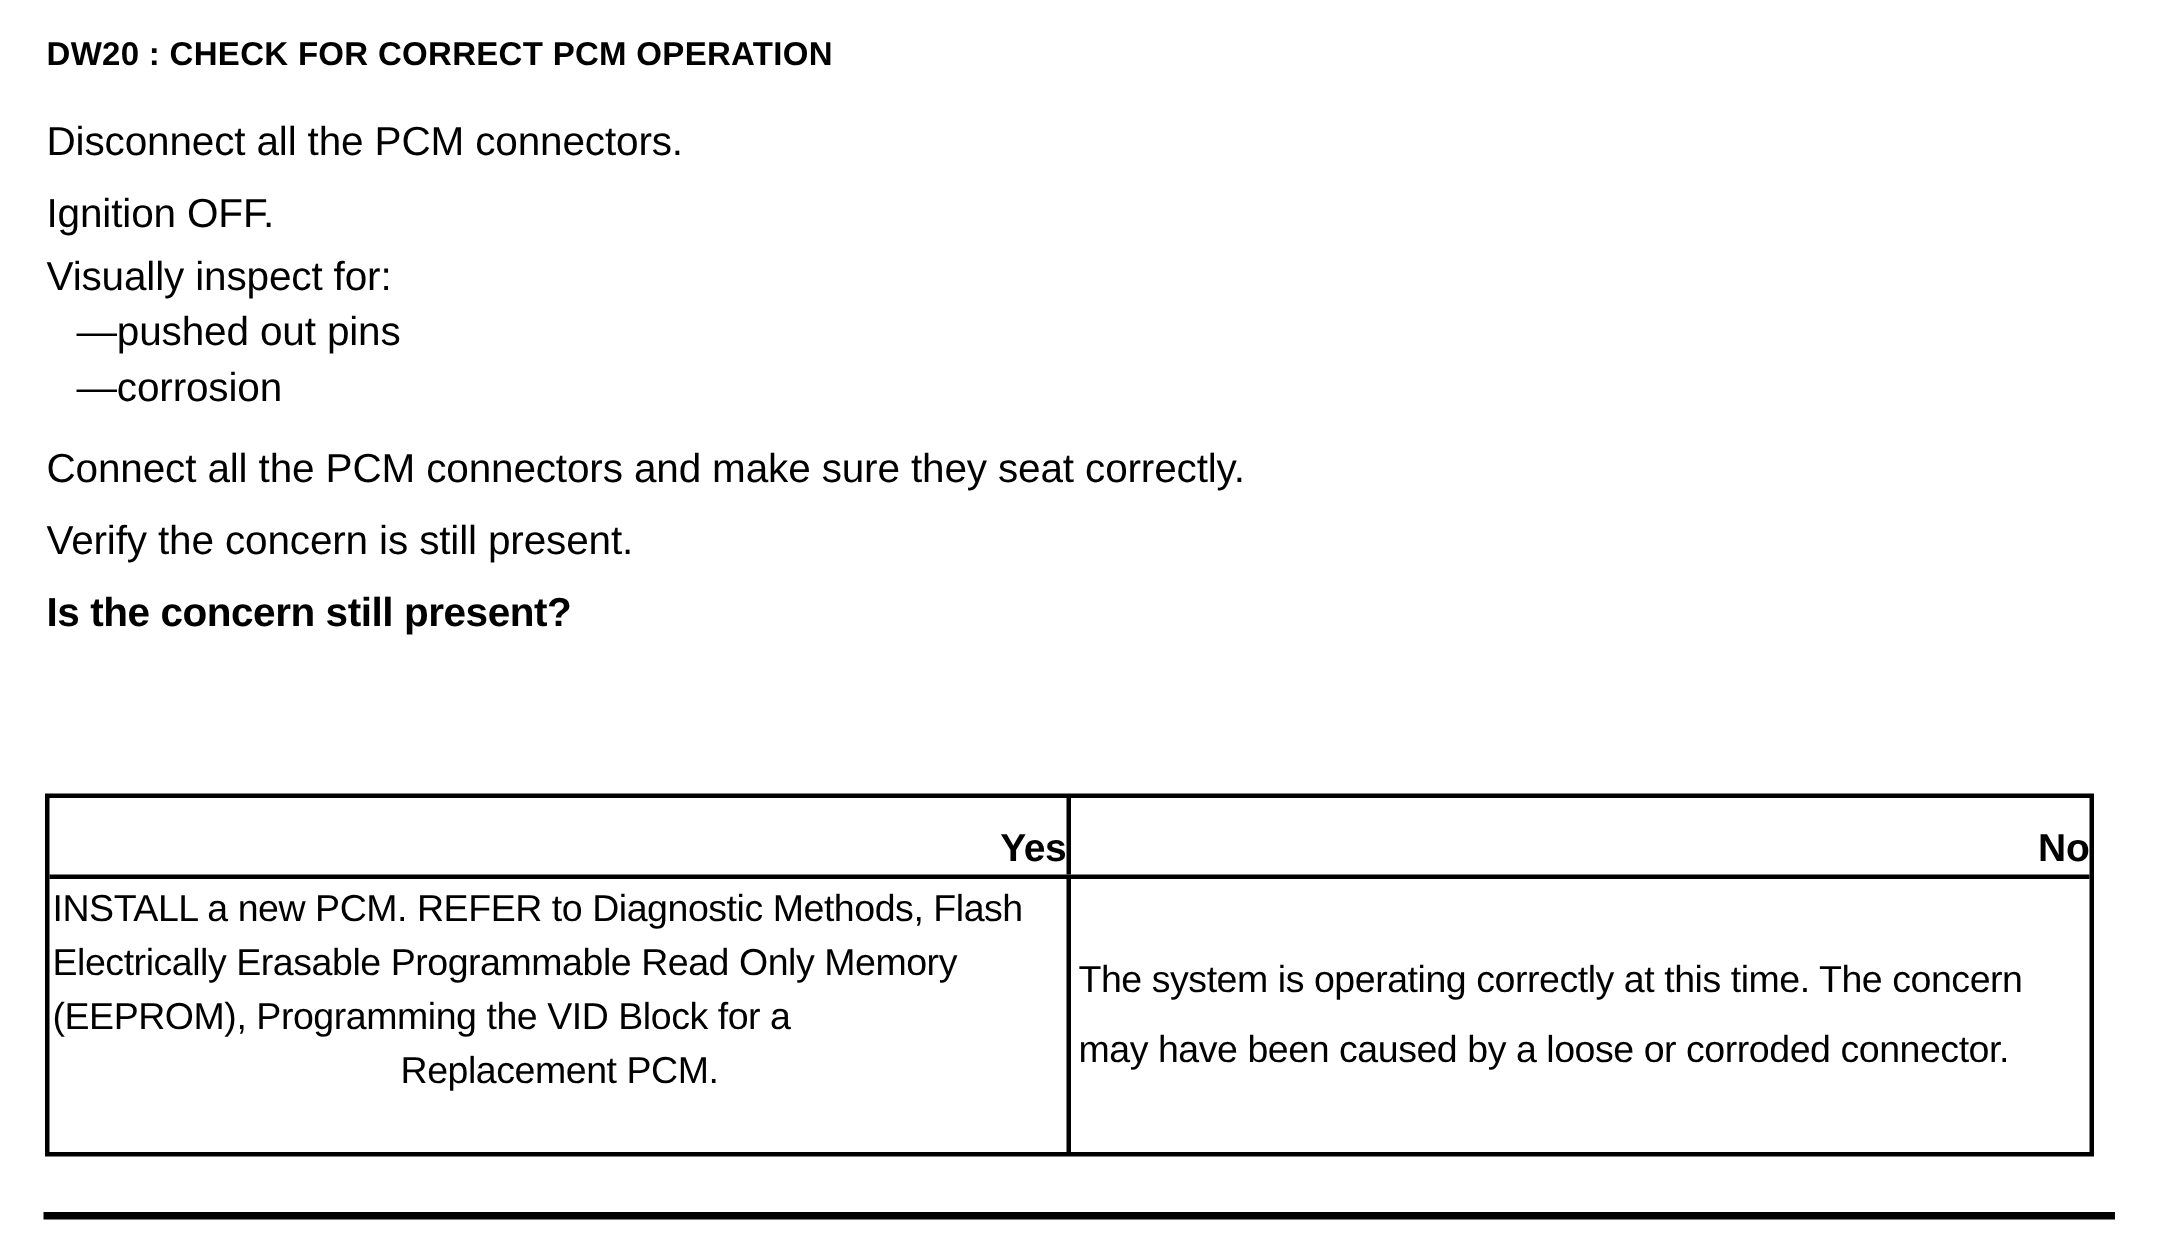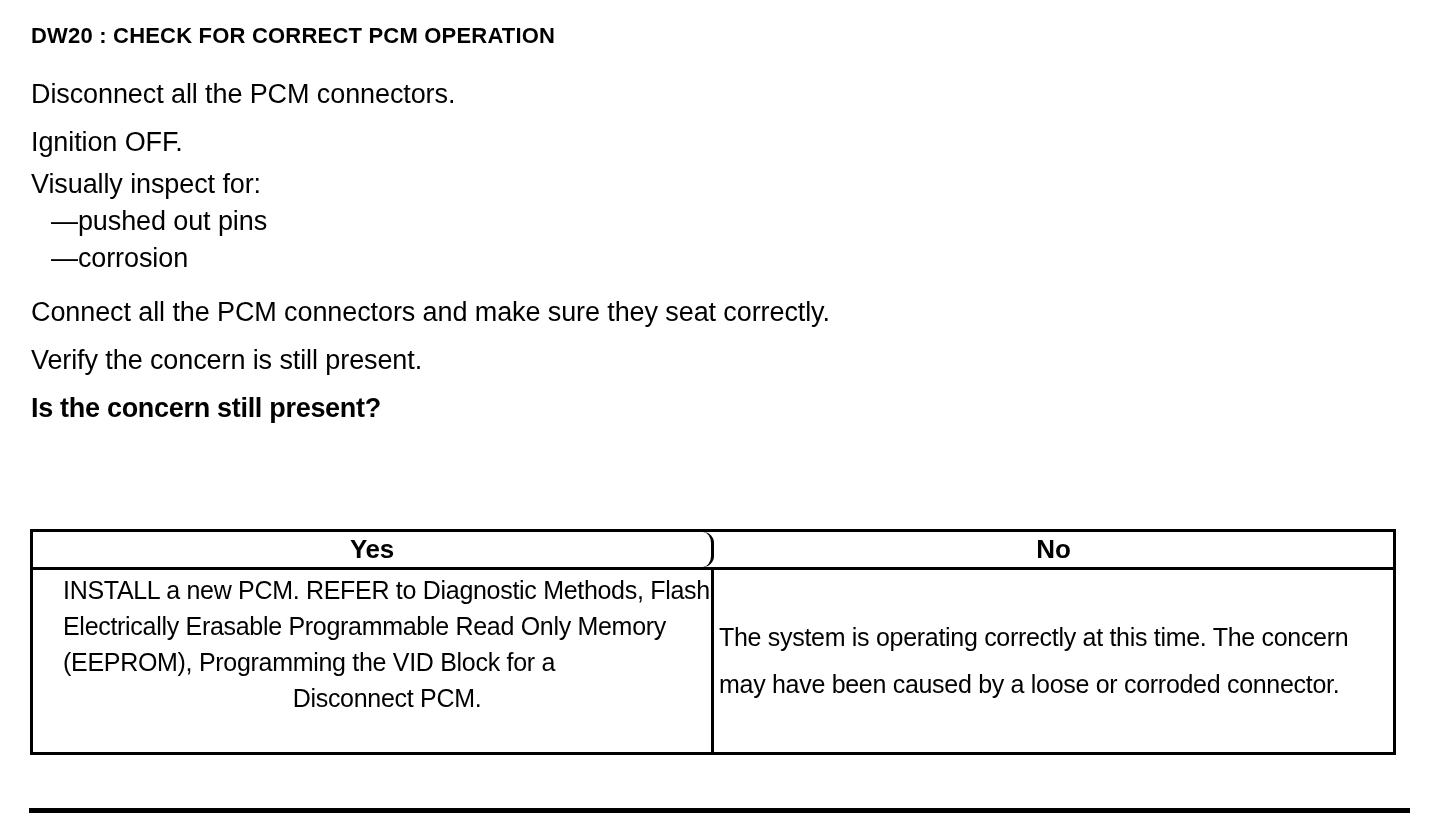--- a/index.html
+++ b/index.html
@@ -88,43 +88,41 @@
   }
   .dt-col-yes {
     width: 681px;
     flex: 0 0 681px;
     border-right: 3px solid #000;
   }
   .dt-col-no {
     flex: 1 1 auto;
   }
   .dt-head-cell {
-    text-align: center;
+    text-align: right;
     font-size: 26px;
     font-weight: bold;
     line-height: 30px;
-    padding: 2px 0 3px 0;
+    padding: 18px 0 3px 0;
     letter-spacing: -0.2px;
-    border-radius: 11px;
   }
   .dt-body-cell {
     height: 182px;
     font-size: 25px;
     line-height: 36px;
     padding: 0;
     overflow: hidden;
   }
   .dt-body-cell .cell-text {
     display: block;
     letter-spacing: -0.3px;
   }
   .yes-text {
     padding: 2px 0 0 2px;
     text-align: left;
-    margin-left: 28px;
   }
   .yes-text .lastline {
     display: block;
     text-align: center;
   }
   .no-text {
     padding: 44px 0 0 5px;
     text-align: left;
     line-height: 47px;
   }
@@ -160,21 +158,21 @@
 
   <div class="decision-table">
 
     <div class="dt-row dt-head-row">
       <div class="dt-cell dt-col-yes dt-head-cell">Yes</div>
       <div class="dt-cell dt-col-no dt-head-cell">No</div>
     </div>
 
     <div class="dt-row dt-body-row">
       <div class="dt-cell dt-col-yes dt-body-cell">
-        <span class="cell-text yes-text"><span>INSTALL a new PCM. REFER to Diagnostic Methods, Flash Electrically Erasable Programmable Read Only Memory (EEPROM), Programming the VID Block for a</span><span class="lastline">Disconnect PCM.</span></span>
+        <span class="cell-text yes-text"><span>INSTALL a new PCM. REFER to Diagnostic Methods, Flash Electrically Erasable Programmable Read Only Memory (EEPROM), Programming the VID Block for a</span><span class="lastline">Replacement PCM.</span></span>
       </div>
       <div class="dt-cell dt-col-no dt-body-cell">
         <span class="cell-text no-text">The system is operating correctly at this time. The concern may have been caused by a loose or corroded connector.</span>
       </div>
     </div>
 
   </div>
 
   <div class="bottom-rule"></div>
 

